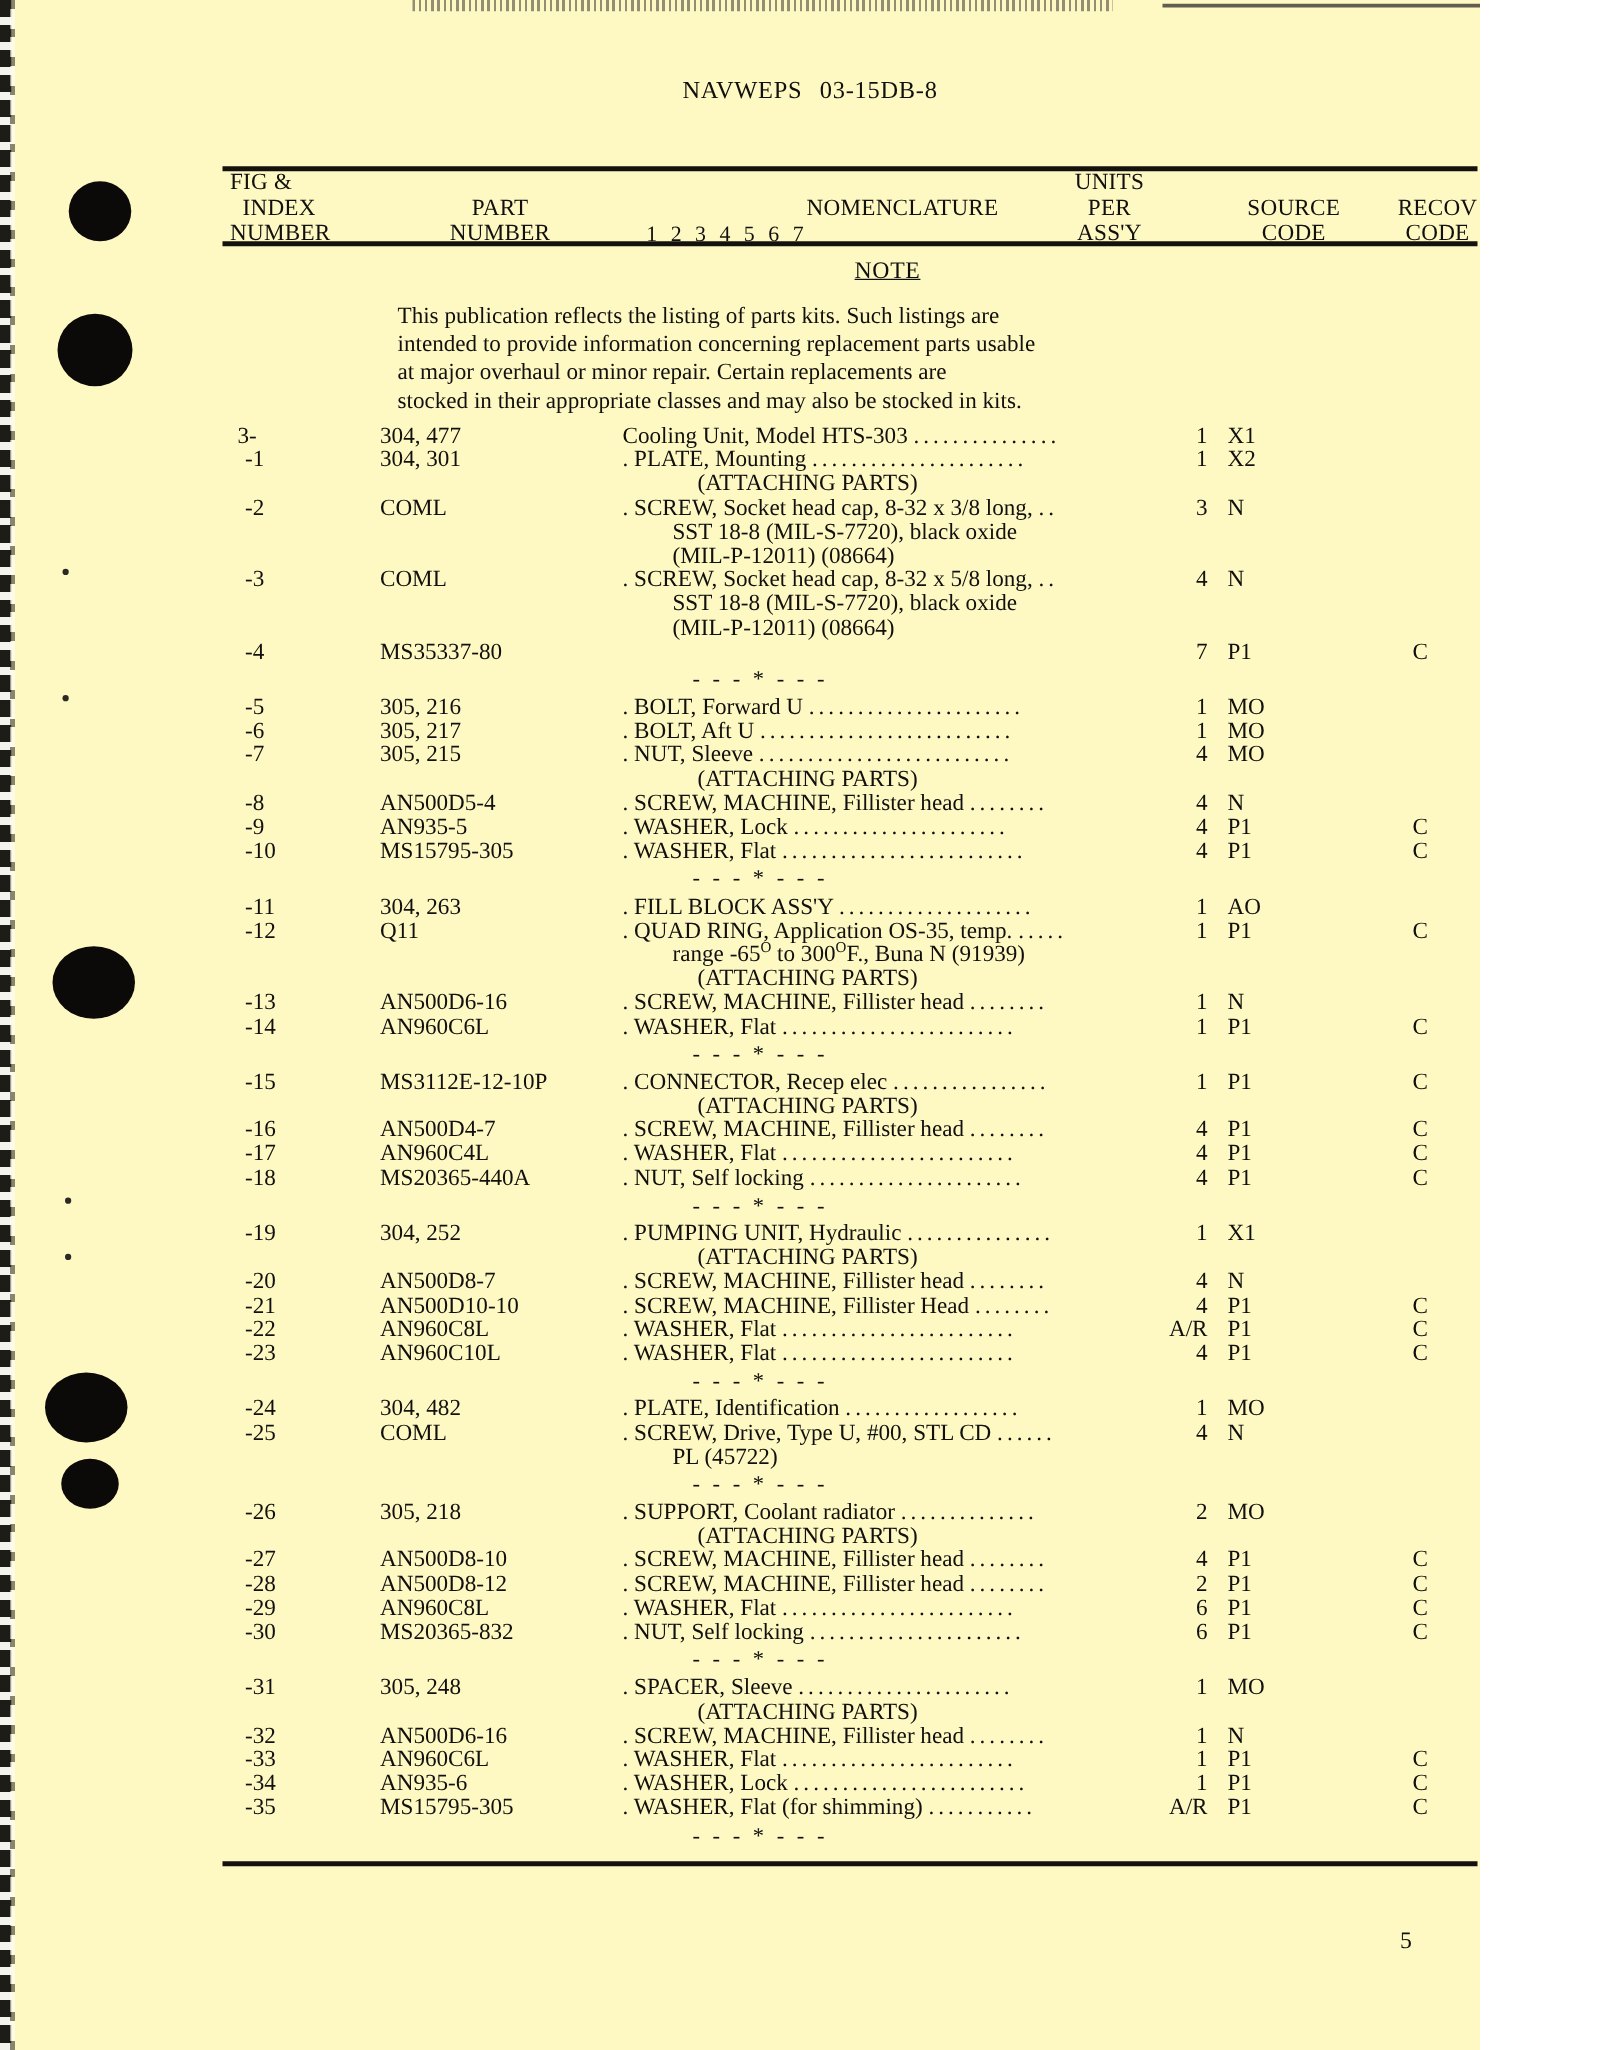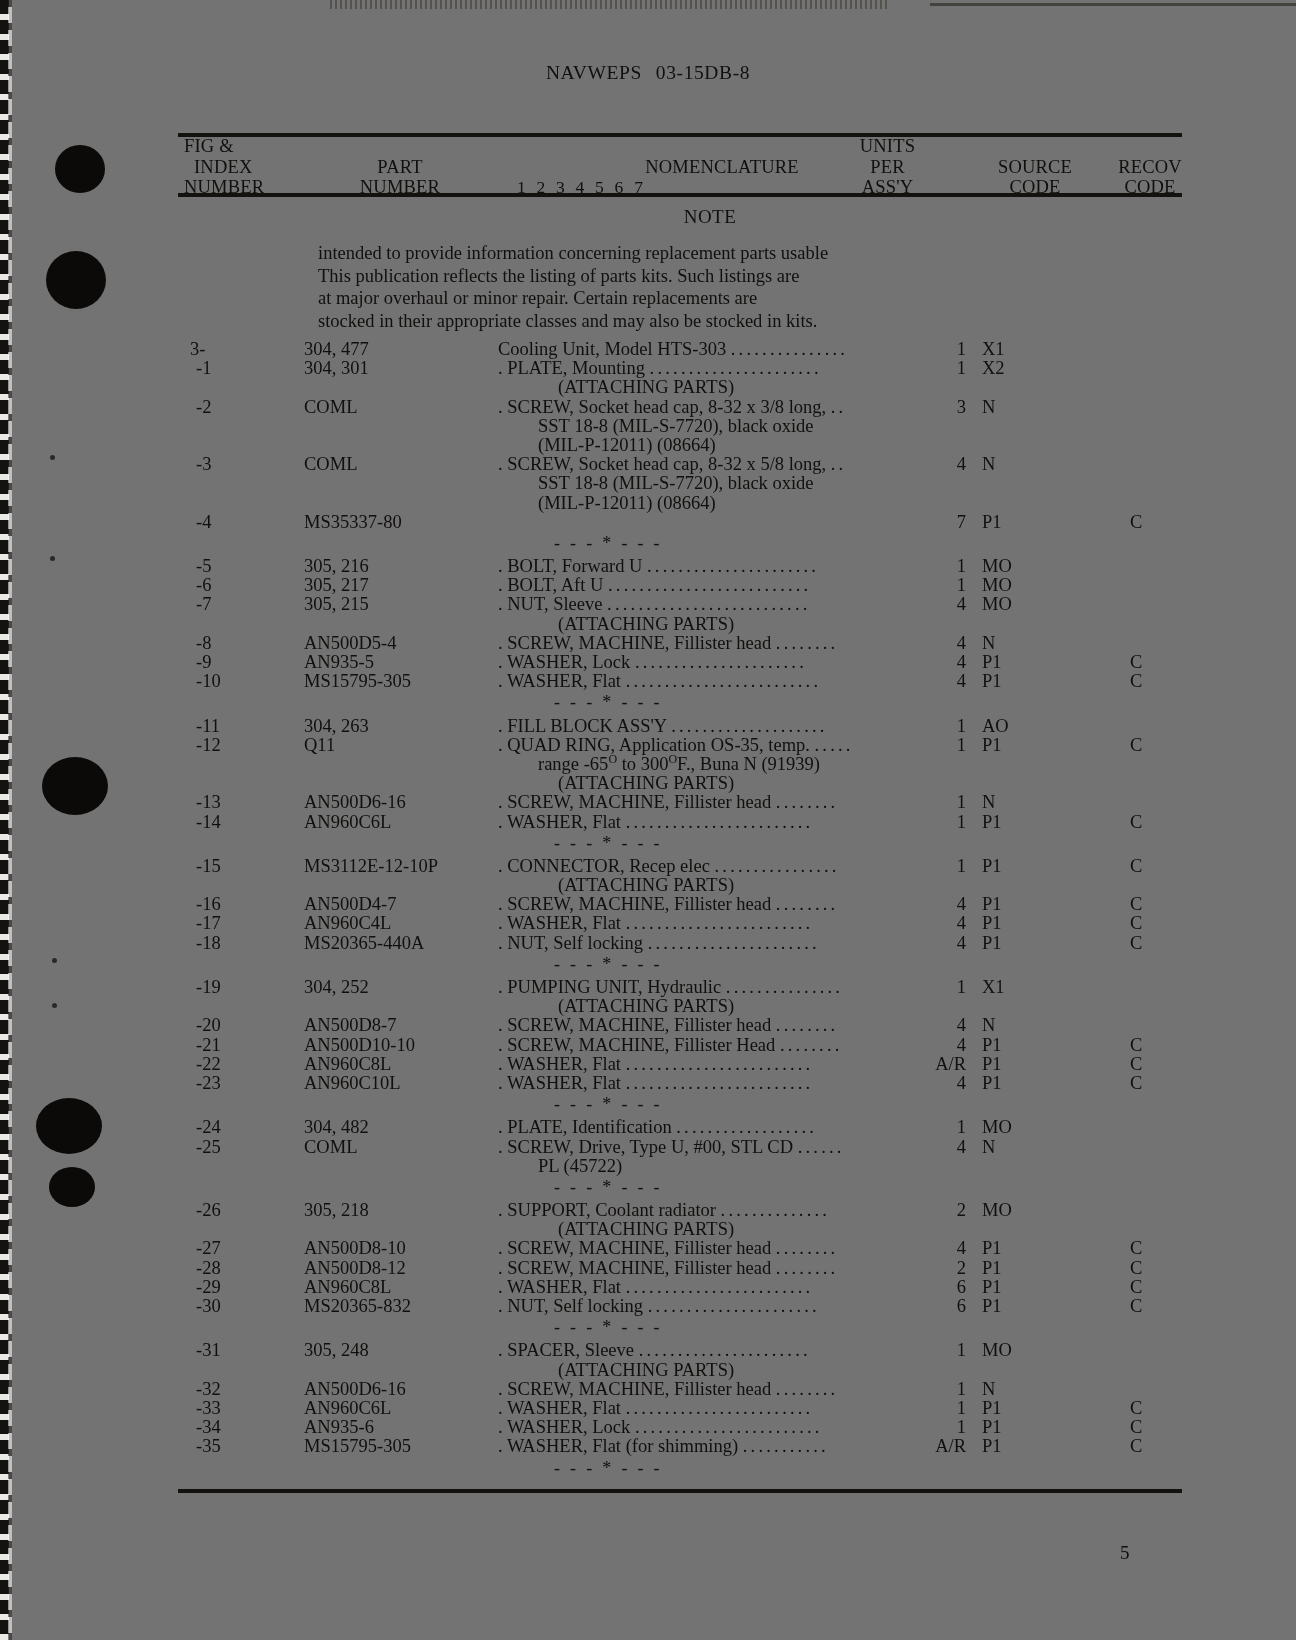--- a/index.html
+++ b/index.html
@@ -2,23 +2,23 @@
 <html><head>
 <meta charset="utf-8">
 <style>
   html, body {
     margin: 0;
     padding: 0;
     background: #ffffff;
   }
   .page {
     position: relative;
-    width: 1296px;
+    width: 1184px;
     height: 1640px;
-    background: #737373;
+    background: #fef9c3;
     overflow: hidden;
     font-family: "Liberation Serif", "DejaVu Serif", serif;
     color: #12100e;
   }
 
   
   .scan-edge {
     position: absolute;
     left: 0px; top: 0px;
     width: 9px; height: 1640px;
@@ -93,21 +93,21 @@
   .ch-units  { left: 840px;  width: 95px; }
   .ch-source { left: 975px;  width: 120px; }
   .ch-recov  { left: 1095px; width: 110px; }
   .ch-fig .l1 { padding-left: 10px; }
   .nom-digits { text-align: left; padding-left: 5px; letter-spacing: 3.2px; font-size:17.5px;}
 
   
   .note-title {
     position: absolute;
     left: 500px; top: 206px; width: 420px;
-    text-align: center; font-size: 19px; letter-spacing: .5px;
+    text-align: center; font-size: 19px; letter-spacing: .5px; text-decoration: underline;
   }
   .note-body {
     position: absolute;
     left: 318px; top: 242px; width: 592px;
     font-size: 18.5px;
     line-height: 22.6px;
     text-align: justify;
   }
   .note-body p { margin: 0; }
 
@@ -215,22 +215,22 @@
     <div>CODE</div>
   </div>
   <div class="colhead ch-recov">
     <div>&nbsp;</div>
     <div>RECOV</div>
     <div>CODE</div>
   </div>
 
   <div class="note-title">NOTE</div>
   <div class="note-body" id="note-body">
+      <p>This publication reflects the listing of parts kits.  Such listings are</p>
       <p>intended to provide information concerning replacement parts usable</p>
-      <p>This publication reflects the listing of parts kits.  Such listings are</p>
       <p>at  major  overhaul  or  minor  repair.    Certain replacements  are</p>
       <p>stocked in their appropriate classes and may also be stocked in kits.</p>
     </div>
 
   <div class="table" id="parts-table">
       <div class="row">
         <div class="c-fig lvl0">3-</div>
         <div class="c-part">304, 477</div>
         <div class="c-nom"><span>Cooling Unit, Model HTS-303 </span><span class="leader">...............</span></div>
         <div class="c-qty">1</div>

